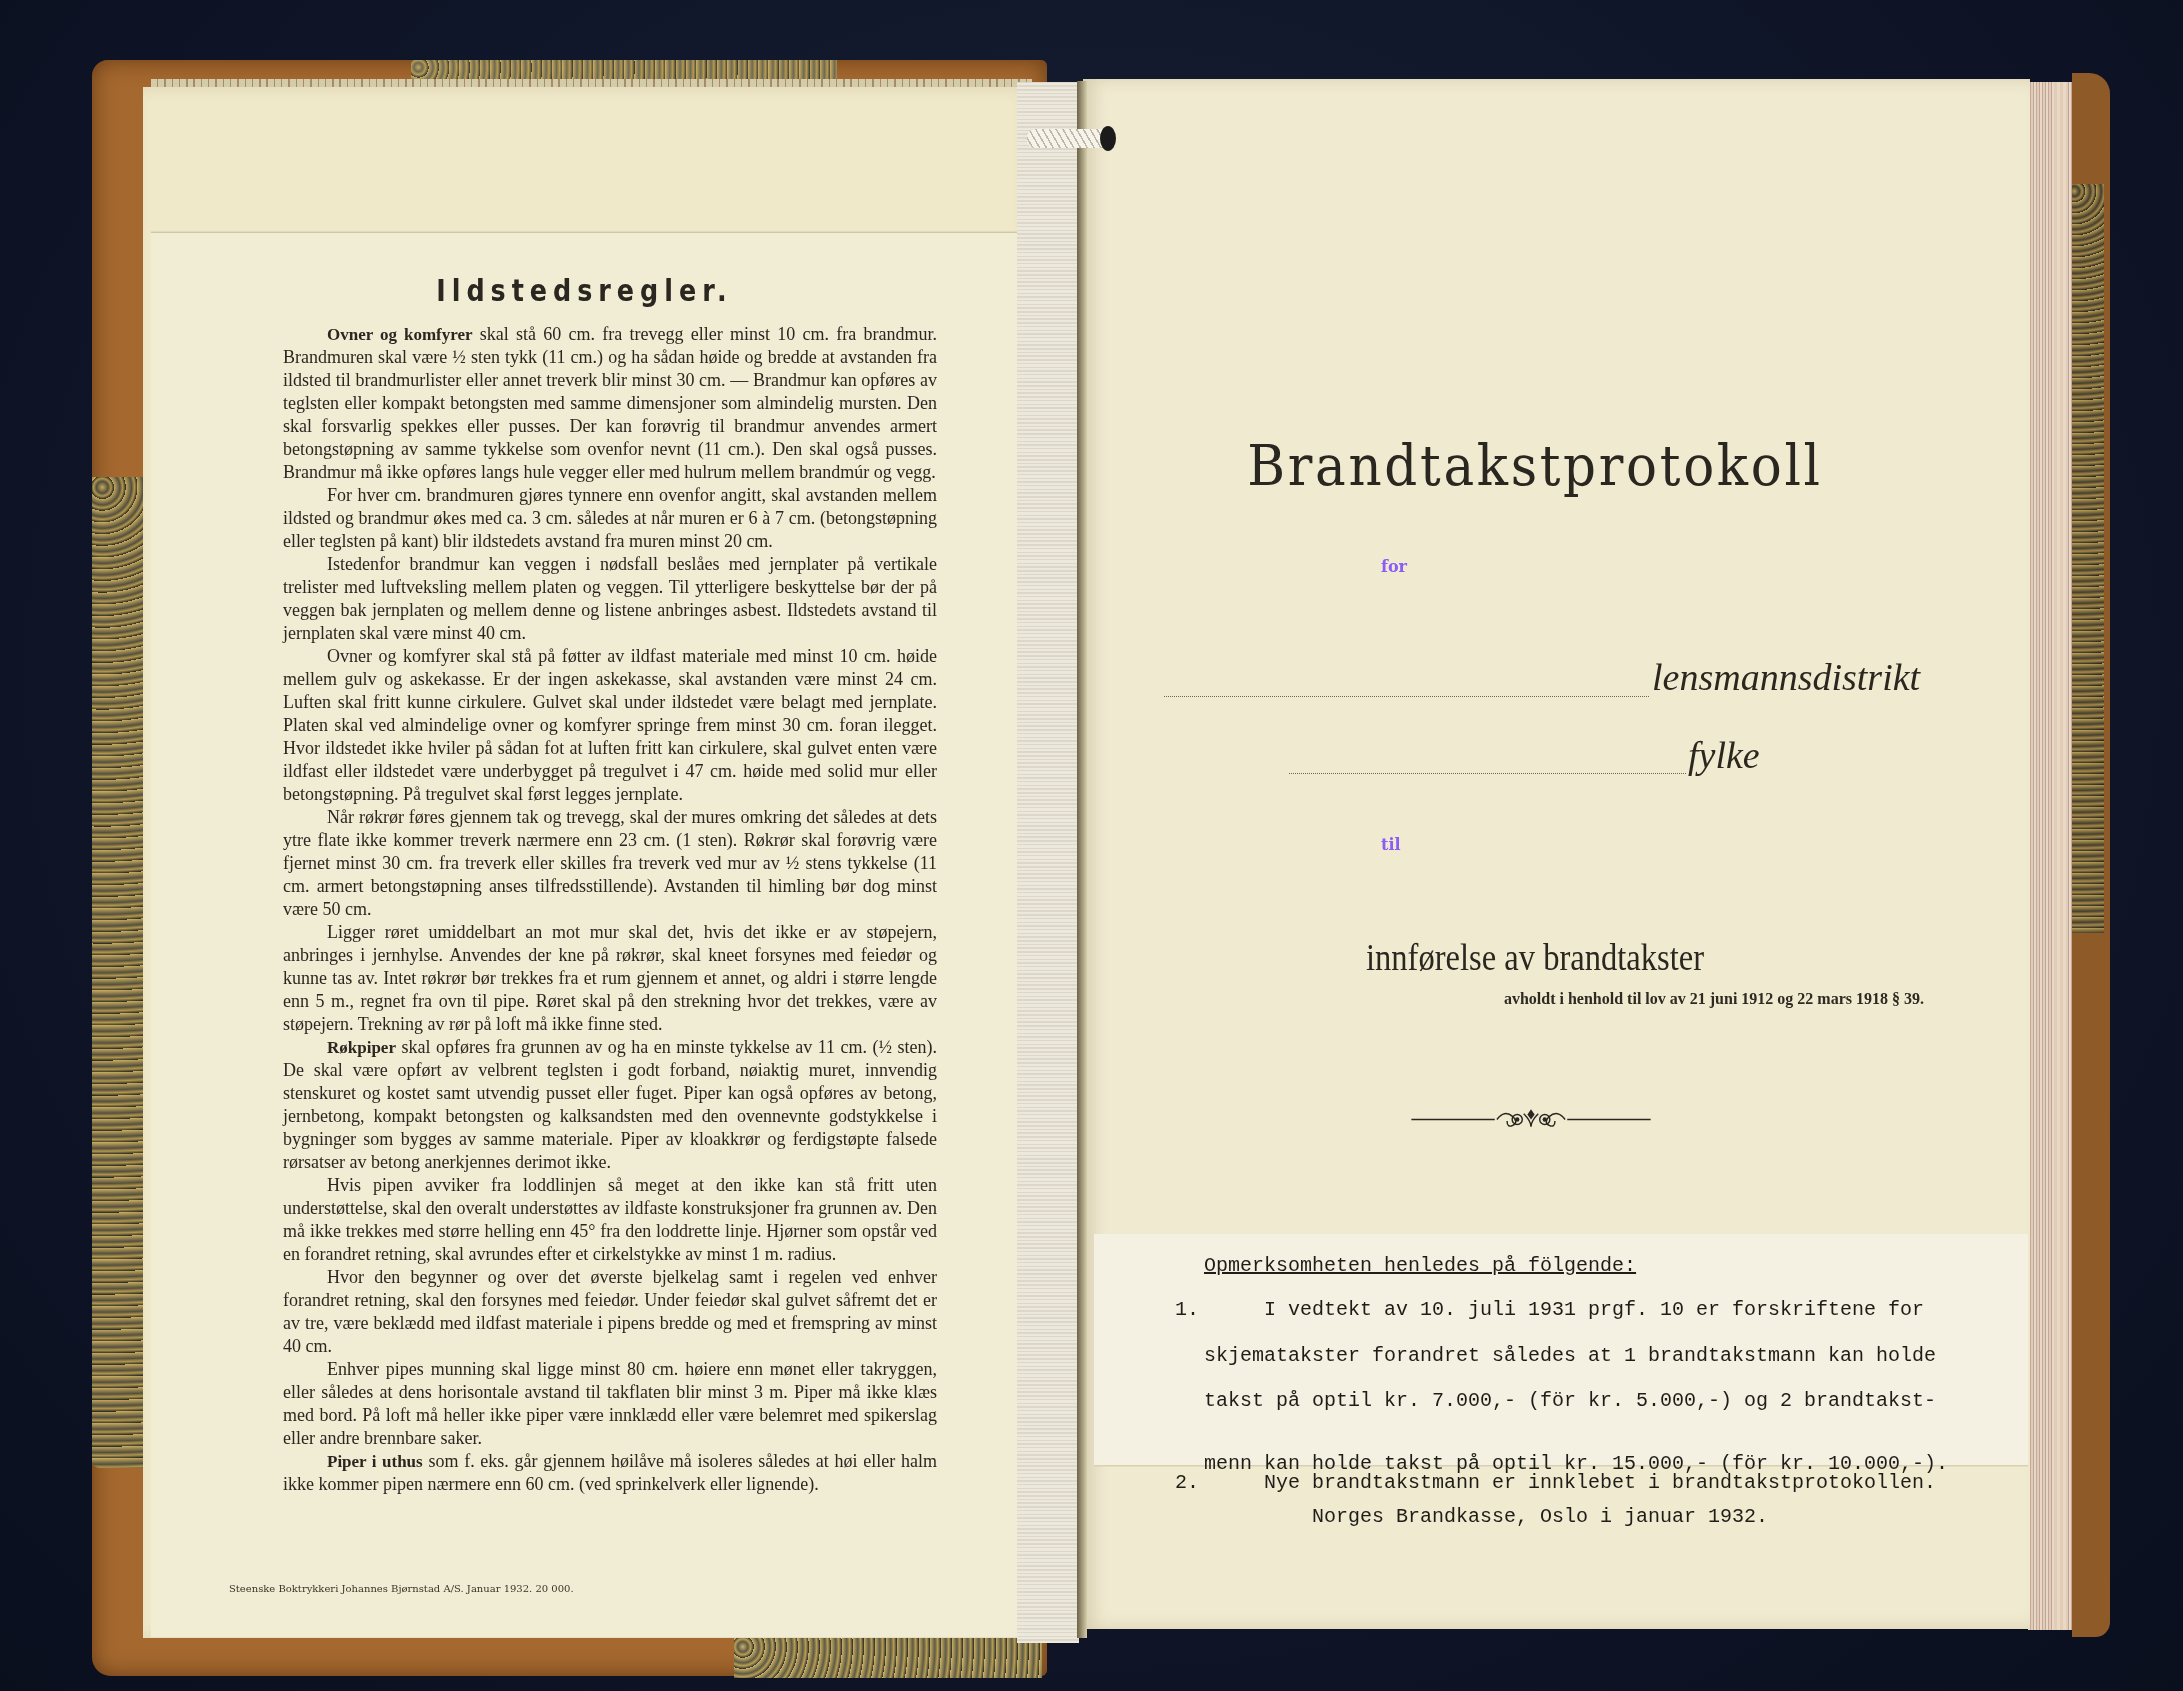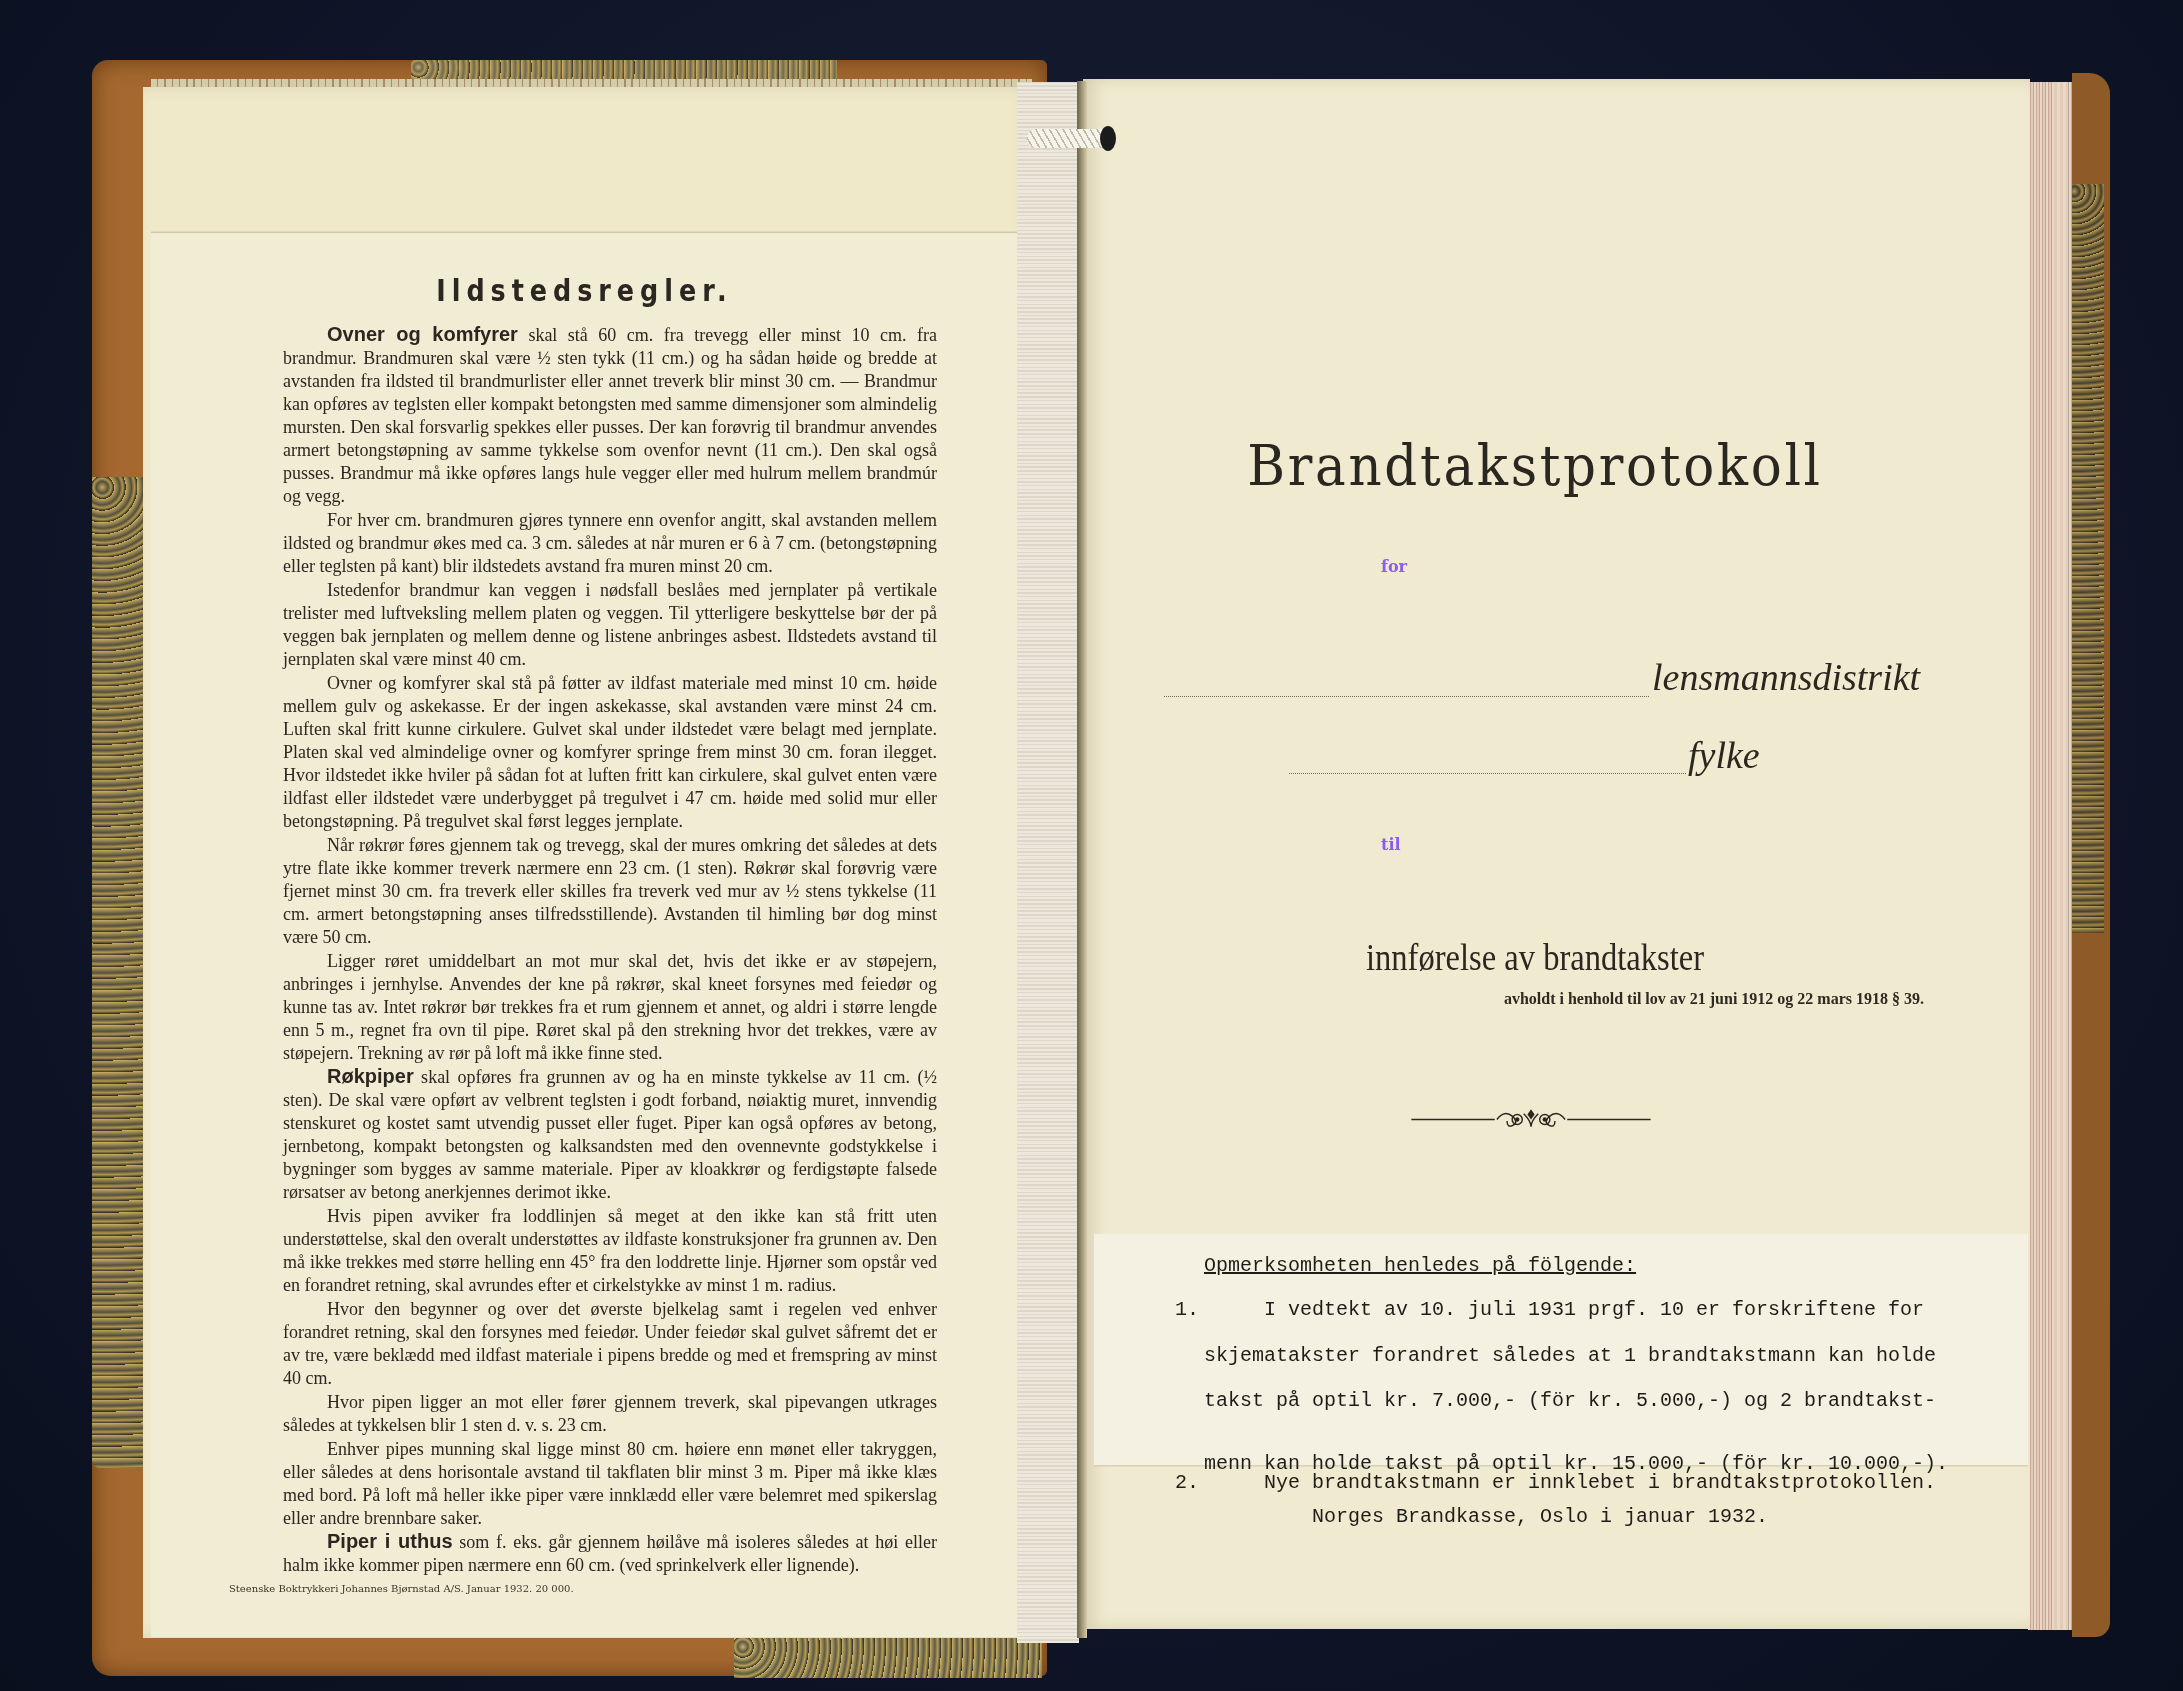--- a/index.html
+++ b/index.html
@@ -23,21 +23,21 @@
   #binding-hole{left:1100px;top:126px;width:16px;height:25px;background:#1b1b1b;border-radius:50%;}
   
   #page-right{left:1083px;top:79px;width:947px;height:1550px;background:#f0ead0;box-shadow:inset 10.3px 0 16px rgba(110,90,50,.18);}
   #fore-edge{left:2028px;top:82px;width:44px;height:1548px;background:repeating-linear-gradient(90deg,#e9d8c4 0 2.2px,#c9a59a 2.2px 2.9px,#e2ccb8 2.9px 5.1px,#b9a79c 5.1px 5.9px);}
   #cover-right{left:2072px;top:73px;width:38px;height:1564px;background:#8e5a27;border-radius:0 20.6px 14.7px 0;}
   #cover-right-marble{left:2067px;top:184px;width:37px;height:749px;background:repeating-radial-gradient(circle at 7.3px 7.3px,#b59a52 0,#463f2c 5.1px,#a6894a 8px,#2a271f 11px);}
   
   #left-title{left:151px;top:272px;width:867px;text-align:center;font-family:"DejaVu Sans",sans-serif;font-weight:bold;font-size:31px;letter-spacing:7.3px;color:#2a2620;transform:scaleX(.82);}
   #left-body{left:283px;top:323px;width:654px;font-family:"Liberation Serif",serif;font-size:18px;line-height:23px;color:#2b2720;text-align:justify;}
   #left-body p{margin:0;text-indent:44px;}
-  #left-body b{font-family:Liberation Sans, sans-serif;font-size:20px;}
+  #left-body b{font-family:Liberation Serif, serif;font-size:17px;}
   #imprint{left:229px;top:1583px;font-family:"DejaVu Serif",serif;font-size:10px;color:#3a3528;}
   
   #right-title{left:1146px;top:433px;width:778px;text-align:center;font-family:"DejaVu Serif",serif;font-size:56px;letter-spacing:2.9px;color:#2a2620;transform:scaleX(.92);}
   .center-small{font-family:"DejaVu Serif",serif;font-weight:bold;font-size:16px;color:#8b5cf6;text-align:left;width:294px;}
   #for-label{left:1381px;top:557px;}
   #til-label{left:1381px;top:835px;}
   .dotline{border-bottom:1.5px dotted #6e6650;height:1.5px;}
   #district-line{left:1164px;top:694px;width:485px;}
   #fylke-line{left:1289px;top:771px;width:397px;}
   .script{font-family:"Liberation Serif",serif;font-style:italic;font-size:38px;color:#2b271f;}
@@ -75,21 +75,20 @@
 <div id="left-body" class="abs">
   <p><b>Ovner og komfyrer</b><span> skal stå 60 cm. fra trevegg eller minst 10 cm. fra brandmur. Brandmuren skal være ½ sten tykk (11 cm.) og ha sådan høide og bredde at avstanden fra ildsted til brandmurlister eller annet treverk blir minst 30 cm. — Brandmur kan opføres av teglsten eller kompakt betongsten med samme dimensjoner som almindelig mursten. Den skal forsvarlig spekkes eller pusses. Der kan forøvrig til brandmur anvendes armert betongstøpning av samme tykkelse som ovenfor nevnt (11 cm.). Den skal også pusses. Brandmur må ikke opføres langs hule vegger eller med hulrum mellem brandmúr og vegg.</span></p>
   <p><b></b><span>For hver cm. brandmuren gjøres tynnere enn ovenfor angitt, skal avstanden mellem ildsted og brandmur økes med ca. 3 cm. således at når muren er 6 à 7 cm. (betongstøpning eller teglsten på kant) blir ildstedets avstand fra muren minst 20 cm.</span></p>
   <p><b></b><span>Istedenfor brandmur kan veggen i nødsfall beslåes med jernplater på vertikale trelister med luftveksling mellem platen og veggen. Til ytterligere beskyttelse bør der på veggen bak jernplaten og mellem denne og listene anbringes asbest. Ildstedets avstand til jernplaten skal være minst 40 cm.</span></p>
   <p><b></b><span>Ovner og komfyrer skal stå på føtter av ildfast materiale med minst 10 cm. høide mellem gulv og askekasse. Er der ingen askekasse, skal avstanden være minst 24 cm. Luften skal fritt kunne cirkulere. Gulvet skal under ildstedet være belagt med jernplate. Platen skal ved almindelige ovner og komfyrer springe frem minst 30 cm. foran ilegget. Hvor ildstedet ikke hviler på sådan fot at luften fritt kan cirkulere, skal gulvet enten være ildfast eller ildstedet være underbygget på tregulvet i 47 cm. høide med solid mur eller betongstøpning. På tregulvet skal først legges jernplate.</span></p>
   <p><b></b><span>Når røkrør føres gjennem tak og trevegg, skal der mures omkring det således at dets ytre flate ikke kommer treverk nærmere enn 23 cm. (1 sten). Røkrør skal forøvrig være fjernet minst 30 cm. fra treverk eller skilles fra treverk ved mur av ½ stens tykkelse (11 cm. armert betongstøpning anses tilfredsstillende). Avstanden til himling bør dog minst være 50 cm.</span></p>
   <p><b></b><span>Ligger røret umiddelbart an mot mur skal det, hvis det ikke er av støpejern, anbringes i jernhylse. Anvendes der kne på røkrør, skal kneet forsynes med feiedør og kunne tas av. Intet røkrør bør trekkes fra et rum gjennem et annet, og aldri i større lengde enn 5 m., regnet fra ovn til pipe. Røret skal på den strekning hvor det trekkes, være av støpejern. Trekning av rør på loft må ikke finne sted.</span></p>
   <p><b>Røkpiper</b><span> skal opføres fra grunnen av og ha en minste tykkelse av 11 cm. (½ sten). De skal være opført av velbrent teglsten i godt forband, nøiaktig muret, innvendig stenskuret og kostet samt utvendig pusset eller fuget. Piper kan også opføres av betong, jernbetong, kompakt betongsten og kalksandsten med den ovennevnte godstykkelse i bygninger som bygges av samme materiale. Piper av kloakkrør og ferdigstøpte falsede rørsatser av betong anerkjennes derimot ikke.</span></p>
   <p><b></b><span>Hvis pipen avviker fra loddlinjen så meget at den ikke kan stå fritt uten understøttelse, skal den overalt understøttes av ildfaste konstruksjoner fra grunnen av. Den må ikke trekkes med større helling enn 45° fra den loddrette linje. Hjørner som opstår ved en forandret retning, skal avrundes efter et cirkelstykke av minst 1 m. radius.</span></p>
   <p><b></b><span>Hvor den begynner og over det øverste bjelkelag samt i regelen ved enhver forandret retning, skal den forsynes med feiedør. Under feiedør skal gulvet såfremt det er av tre, være beklædd med ildfast materiale i pipens bredde og med et fremspring av minst 40 cm.</span></p>
-  <p><b></b><span>Hvor pipen ligger an mot eller fører gjennem treverk, skal pipevangen utkrages således at tykkelsen blir 1 sten d. v. s. 23 cm.</span></p>
   <p><b></b><span>Enhver pipes munning skal ligge minst 80 cm. høiere enn mønet eller takryggen, eller således at dens horisontale avstand til takflaten blir minst 3 m. Piper må ikke klæs med bord. På loft må heller ikke piper være innklædd eller være belemret med spikerslag eller andre brennbare saker.</span></p>
   <p><b>Piper i uthus</b><span> som f. eks. går gjennem høilåve må isoleres således at høi eller halm ikke kommer pipen nærmere enn 60 cm. (ved sprinkelverk eller lignende).</span></p>
 </div>
 
 <div id="imprint" class="abs">Steenske Boktrykkeri Johannes Bjørnstad A/S.  Januar 1932.  20 000.</div>
 
 <div id="page-right" class="abs"></div>
 <div id="gutter-shadow" class="abs"></div>
 <div id="binding-string" class="abs"></div>
 <div id="binding-hole" class="abs"></div>

